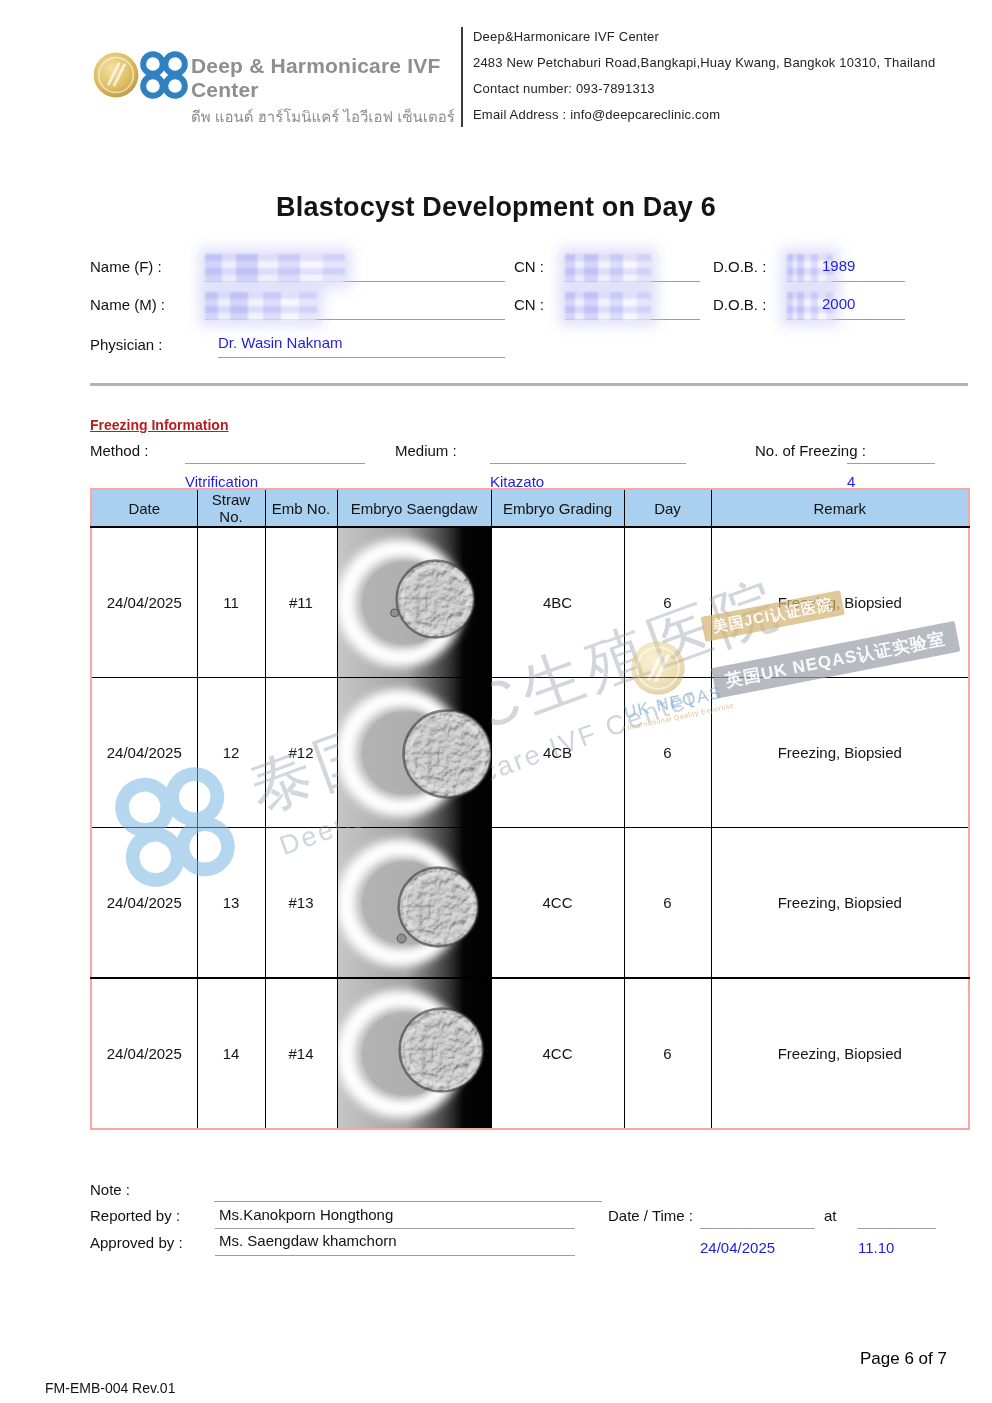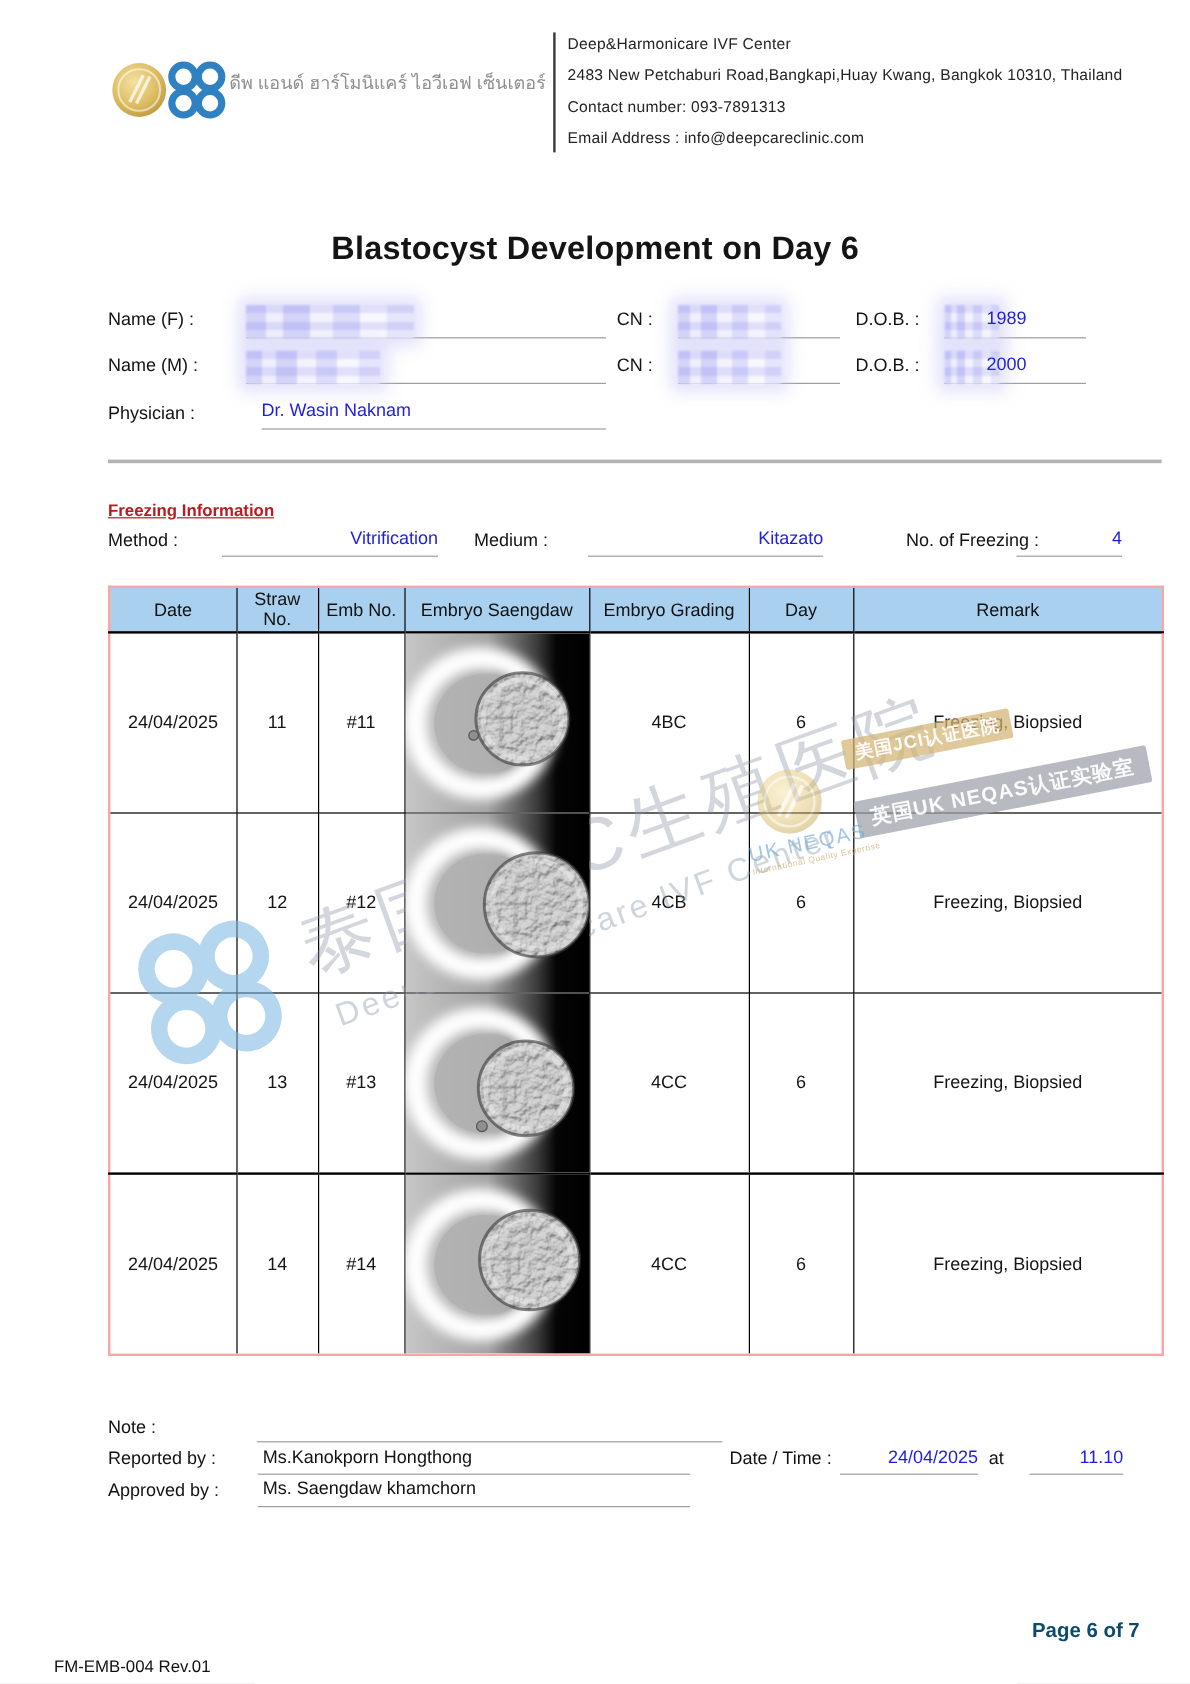--- a/index.html
+++ b/index.html
@@ -61,23 +61,23 @@
   .badge{position:absolute;border-radius:2px;color:rgba(255,255,255,.93);white-space:nowrap;font-weight:700;}
   .badge-jci{left:703px;top:617px;transform:rotate(-11deg);transform-origin:0 50%;
     background:rgba(210,180,115,.72);font-size:15px;padding:3px 10px;letter-spacing:1px;}
   .badge-neqas{left:714px;top:668px;transform:rotate(-11deg);transform-origin:0 50%;
     background:rgba(158,163,172,.74);font-size:17px;padding:4px 12px;letter-spacing:1px;}
   .wm-ukneqas{left:624px;top:692px;transform:rotate(-12deg);white-space:nowrap;}
   .wm-ukneqas .m{font-size:17px;letter-spacing:1.5px;color:rgba(118,173,214,.68);}
   .wm-ukneqas .s{font-size:7px;letter-spacing:.5px;color:rgba(196,158,94,.65);margin-top:1px;}
   
   .foot-lbl{font-size:15px;color:#121212;}
-  .page-num{left:860px;top:1349px;font-size:17px;font-weight:700;color:#0c4a6e;}
+  .page-num{left:860px;top:1349px;font-size:17px;font-weight:400;color:#000000;}
   .form-code{left:45px;top:1380px;font-size:14px;color:#111;}
-  .val-center{position:absolute;text-align:right;font-size:15px;}
+  .val-center{position:absolute;text-align:left;font-size:15px;margin-top:33px;}
 </style>
 </head>
 <body>
 
 <div class="page">
 
   <svg width="0" height="0" style="position:absolute" aria-hidden="true">
     <defs>
       <linearGradient id="g-base" x1="0" y1="0" x2="1" y2="0">
         <stop offset="0" stop-color="#c6c6c6"></stop>
@@ -120,20 +120,21 @@
     </defs>
   </svg>
 
   <svg class="abs" style="left:93px;top:52px" width="46" height="46" viewBox="-23 -23 46 46">
     <use href="#coin" transform="scale(1.12)"></use>
   </svg>
   <svg class="abs" style="left:139px;top:50px" width="50" height="50" viewBox="-30 -30 60 60">
     <use href="#clover" fill="#2f81c2" transform="scale(1.02)"></use>
   </svg>
   <div class="abs" style="left:191px;top:54px;width:280px;">
+    <div class="org-name">Deep &amp; Harmonicare IVF Center</div>
     <div class="org-name-thai">ดีพ แอนด์ ฮาร์โมนิแคร์ ไอวีเอฟ เซ็นเตอร์</div>
   </div>
   <div class="abs hdr-divider"></div>
   <div class="abs hdr-info">
     <div>Deep&amp;Harmonicare IVF Center</div>
     <div>2483 New Petchaburi Road,Bangkapi,Huay Kwang, Bangkok 10310, Thailand</div>
     <div>Contact number: 093-7891313</div>
     <div>Email Address : info@deepcareclinic.com</div>
   </div>
 

